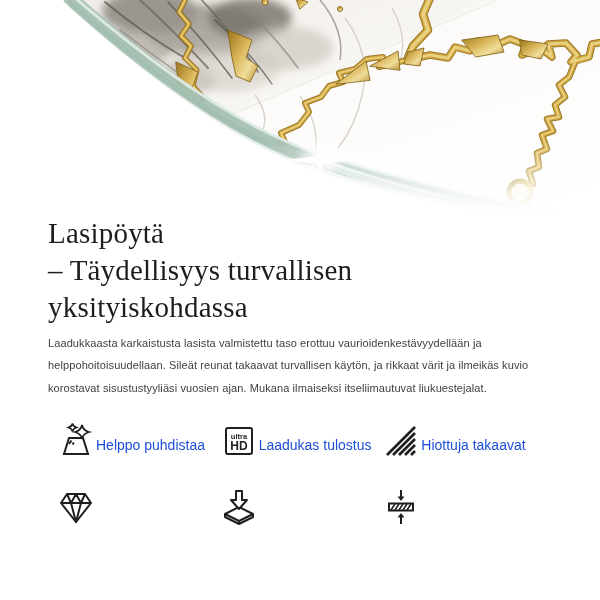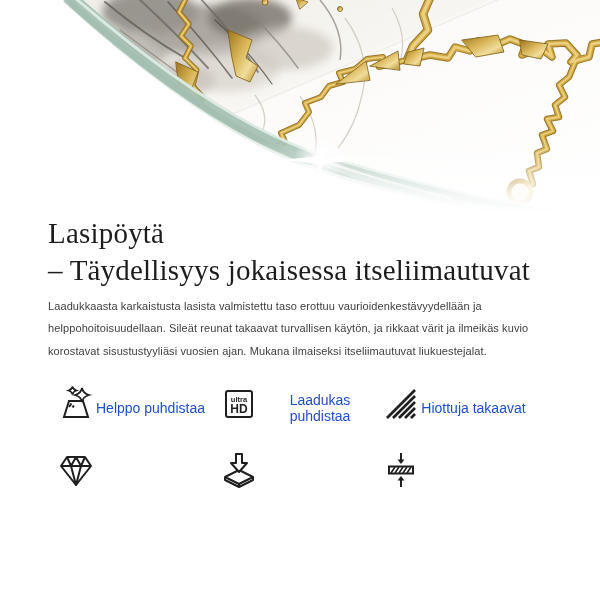--- a/index.html
+++ b/index.html
@@ -168,21 +168,21 @@
         <polygon points="282,160 320,156 358,160 320,164" fill="#ffffff"></polygon>
         <polygon points="320,144 316,160 320,176 324,160" fill="#ffffff"></polygon>
         <polygon points="306,148 320,158 334,172 320,162" fill="#ffffff" opacity="0.6"></polygon>
         <polygon points="334,148 320,158 306,172 320,162" fill="#ffffff" opacity="0.6"></polygon>
         <circle cx="320" cy="160" r="3.2" fill="#ffffff"></circle>
       </g>
     </svg>
   </div>
 
   <div class="content">
-    <h1 class="title"><span>Lasipöytä</span><br><span>– Täydellisyys jokaisessa itseliimautuvat</span></h1>
+    <h1 class="title"><span>Lasipöytä</span><br><span>– Täydellisyys turvallisen yksityiskohdassa</span></h1>
 
     <p class="desc">Laadukkaasta karkaistusta lasista valmistettu taso erottuu vaurioidenkestävyydellään ja helppohoitoisuudellaan. Sileät reunat takaavat turvallisen käytön, ja rikkaat värit ja ilmeikäs kuvio korostavat sisustustyyliäsi vuosien ajan. Mukana ilmaiseksi itseliimautuvat liukuestejalat.</p>
 
     <div class="features">
 
       <div class="feature">
         <div class="icon">
           <svg width="40" height="40" viewBox="0 0 40 40">
             <path class="fi" d="M8,33 L32,33 L27,17 L13,17 Z"></path>
             <path class="fi" d="M13,23 l2.5,-3.5 M16.5,23.5 l1.4,-2" stroke-width="1.4"></path>
@@ -194,21 +194,21 @@
       </div>
 
       <div class="feature">
         <div class="icon">
           <svg width="40" height="40" viewBox="0 0 40 40">
             <rect class="fi" x="7" y="7" width="26" height="26" rx="2" stroke-width="2.2"></rect>
             <text class="hd-small" x="20" y="17.5" text-anchor="middle">ultra</text>
             <text class="hd-big" x="20" y="28.5" text-anchor="middle">HD</text>
           </svg>
         </div>
-        <div class="label">Laadukas puhdistaa</div>
+        <div class="label">Laadukas tulostus</div>
       </div>
 
       <div class="feature">
         <div class="icon">
           <svg width="40" height="40" viewBox="0 0 40 40">
             <g stroke="#1f1f1f" stroke-width="2.6" fill="none">
               <path d="M6,34 L34,6"></path>
               <path d="M12,34 L34,12"></path>
               <path d="M18,34 L34,18"></path>
               <path d="M24,34 L34,24"></path>

